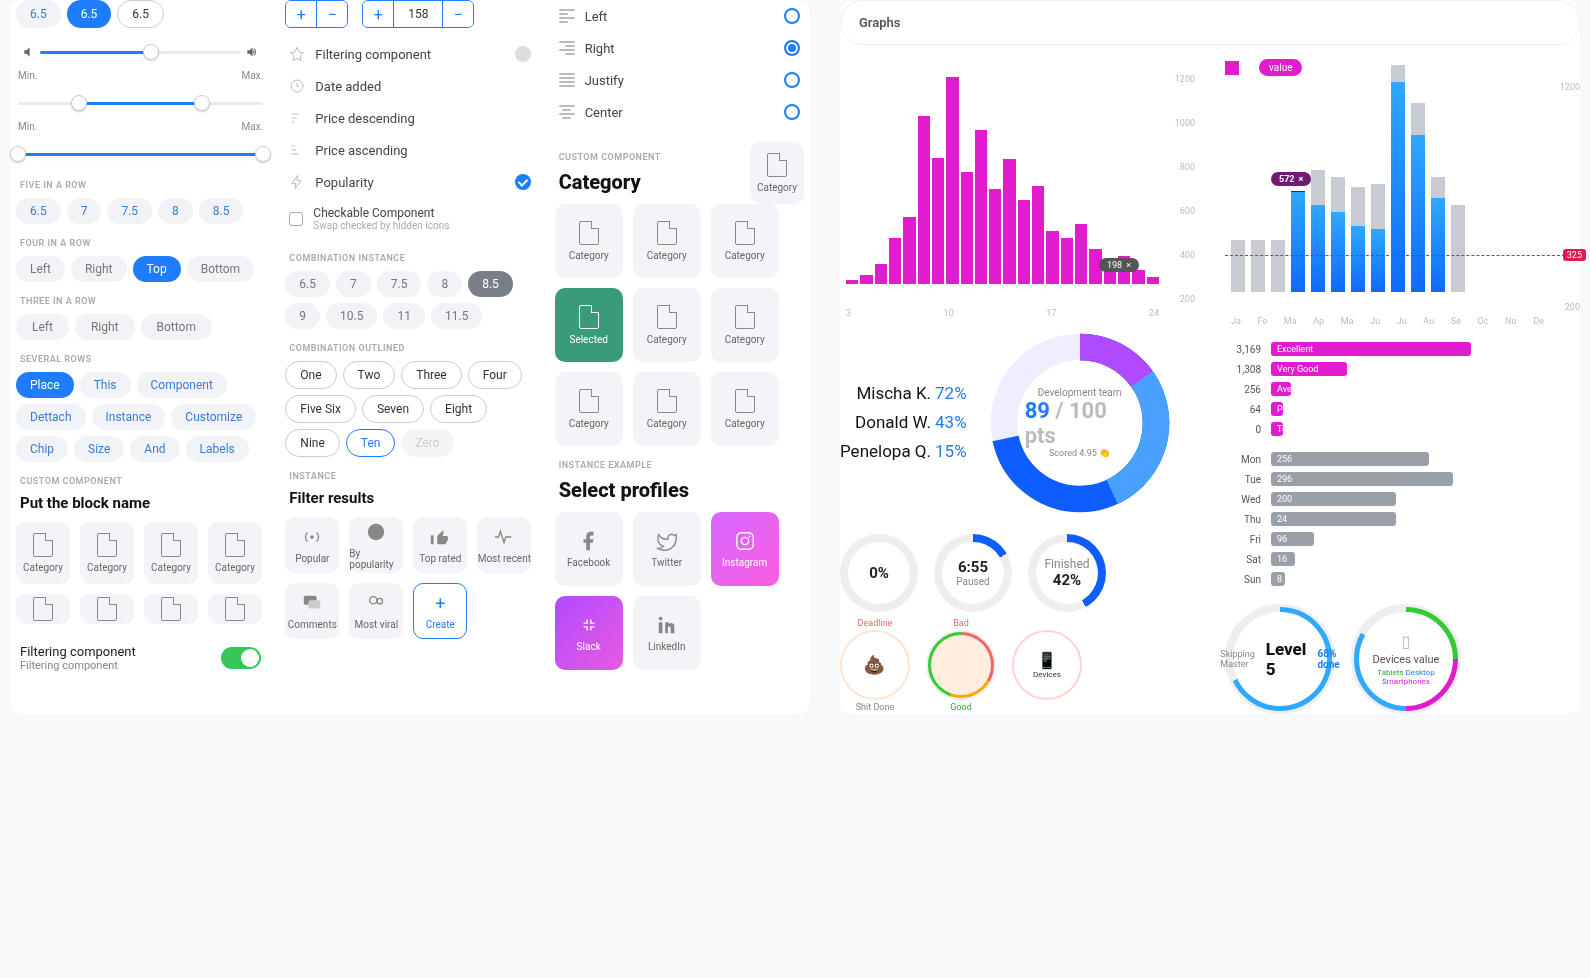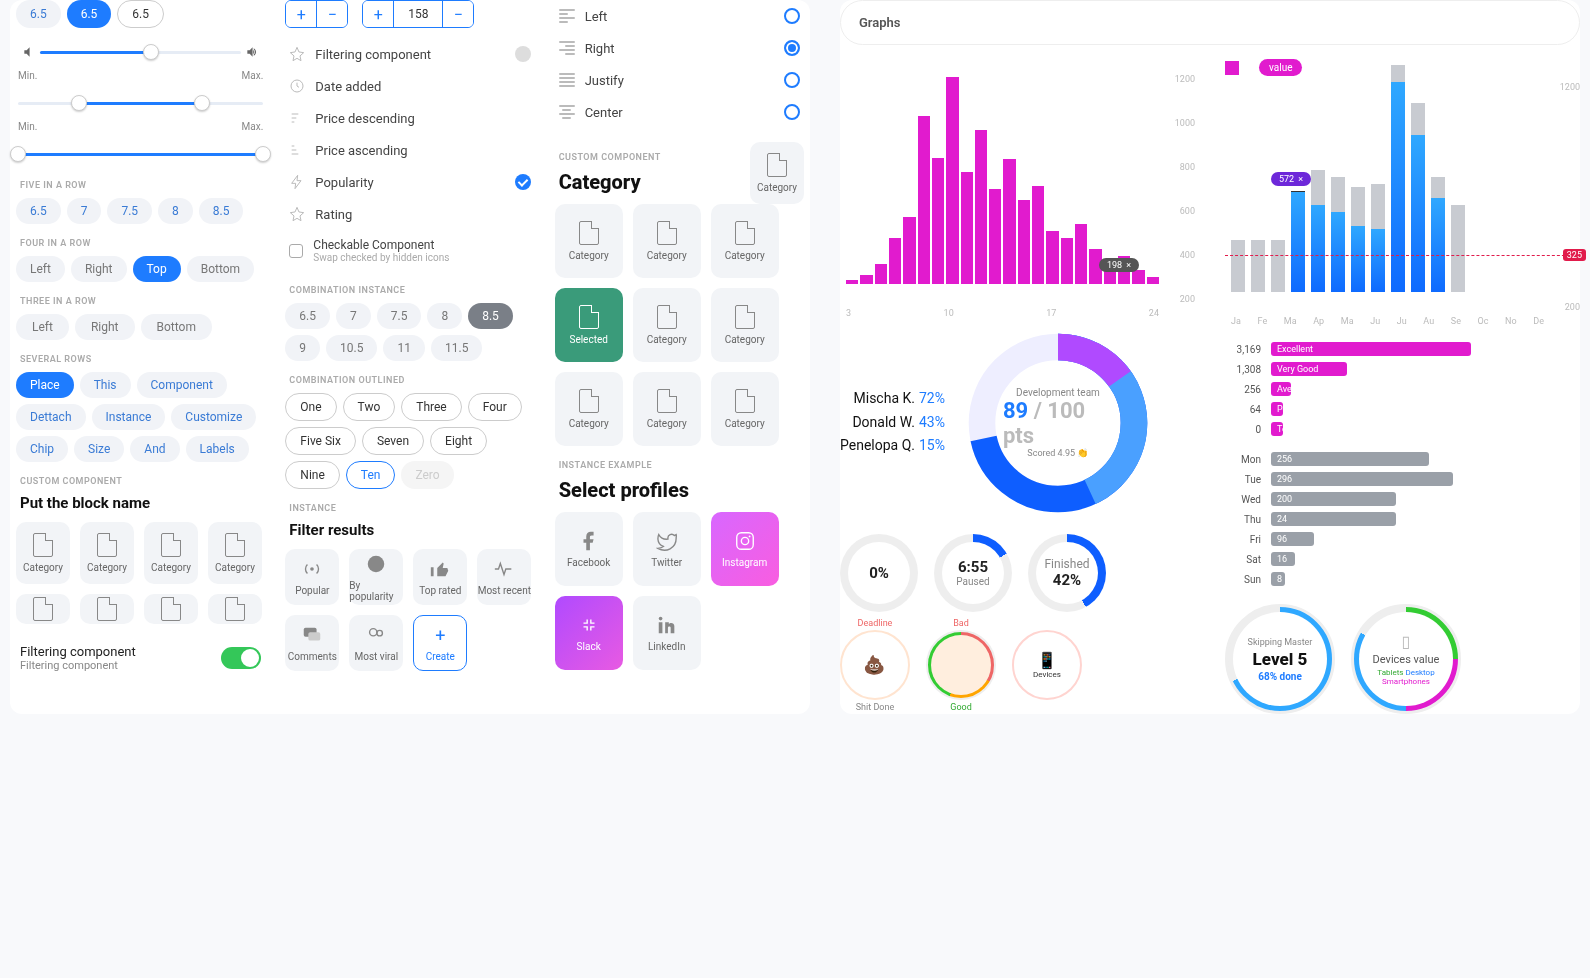--- a/index.html
+++ b/index.html
@@ -68,30 +68,30 @@
 .toggle-row{display:flex;align-items:center;padding:6px 4px;}
 .toggle-row .labels{flex:1;}
 .toggle-row .title{font-size:13px;color:#222;}
 .toggle-row .sub{font-size:11px;color:#888;}
 
 .hist{position:relative;height:210px;display:flex;align-items:flex-end;gap:2px;padding:0 6px;}
 .hist .bar{flex:1;background:#e11bce;}
 .axisY{position:absolute;right:0;top:0;height:100%;display:flex;flex-direction:column;justify-content:space-between;font-size:9px;color:#bbb;align-items:flex-end;}
 .axisX{display:flex;justify-content:space-between;font-size:9px;color:#bbb;padding:4px 6px 0;}
 .bubble{position:absolute;background:#555;color:#fff;font-size:9px;padding:2px 8px;border-radius:10px;display:flex;gap:4px;align-items:center;}
-.bubble.pink{background:#6d28d9;}
+.bubble.pink{background:#701a75;font-weight:bold;}
 
 .barchart{position:relative;height:210px;display:flex;align-items:flex-end;gap:6px;padding:0 6px;}
 .barchart .bg{width:14px;background:#c8cbd1;position:relative;}
 .barchart .fg{position:absolute;left:0;right:0;bottom:0;background:linear-gradient(#2fa8ff,#0e6aff);}
 .redline{position:absolute;right:0;height:1px;width:100%;border-top:1px dashed #e11b4b;}
 .redlabel{position:absolute;right:-6px;font-size:9px;background:#e11b4b;color:#fff;padding:1px 4px;border-radius:3px;transform:translateY(-50%);}
 
 .donut-wrap{position:relative;display:flex;align-items:center;gap:18px;margin-top:10px;}
-.donut-legend{text-align:right;font-size:14px;line-height:1.7;}
+.donut-legend{text-align:right;font-size:17px;line-height:1.7;}
 .donut-legend .pct{color:#1e7cff;}
 .donut-legend .name{color:#111;margin-right:4px;}
 .donut{width:190px;height:190px;position:relative;}
 .donut-center{position:absolute;inset:40px;border-radius:50%;display:flex;flex-direction:column;align-items:center;justify-content:center;}
 .donut-center .team{font-size:10px;color:#888;}
 .donut-center .score{font-size:22px;font-weight:700;}
 .donut-center .score .a{color:#1e7cff;}
 .donut-center .score .b{color:#bbb;}
 .donut-center .sub{font-size:9px;color:#888;}
 
@@ -290,26 +290,20 @@
               <path d="M4 6h4M4 12h7M4 18h10" stroke="#bbb" stroke-width="1.5"></path>
             </svg>
             <span>Price ascending</span>
           </div>
     <div class="listrow">
             <svg class="ico" viewBox="0 0 24 24">
               <path d="M13 2L4 14h6l-1 8 9-12h-6z" fill="none" stroke="#bbb" stroke-width="1.5"></path>
             </svg>
             <span>Popularity</span>
             <span class="trail check-circle"></span>
-          </div>
-    <div class="listrow">
-            <svg class="ico" viewBox="0 0 24 24">
-              <path d="M12 2l2.9 6.9L22 10l-5.5 4.9L18 22l-6-3.5L6 22l1.5-7.1L2 10l7.1-1.1z" fill="none" stroke="#bbb" stroke-width="1.5"></path>
-            </svg>
-            <span>Rating</span>
           </div>
 
     <div class="listrow">
      <div class="chk"></div>
      <div>
       <div style="font-size:12px">Checkable Component</div>
       <div style="font-size:10px;color:#aaa">Swap checked by hidden icons</div>
      </div>
     </div>
 
@@ -758,21 +752,21 @@
               <div class="bar" style="width:24px;background:#9aa0a8;padding:0 6px;color:#fff;font-size:9px;line-height:14px">16</div>
             </div>
             <div class="hbar-row">
               <span class="lab">Sun</span>
               <div class="bar" style="width:14.399999999999999px;background:#9aa0a8;padding:0 6px;color:#fff;font-size:9px;line-height:14px">8</div>
             </div>
           </div>
 
     <div class="badges-row">
      <div class="badge-circle" style="background:conic-gradient(#2fa8ff 0 245deg,#eee 245deg 360deg);">
-              <div style="position:absolute;inset:5px;border-radius:50%;background:#fff;display:flex;flex-direction:column;align-items:center;justify-content:center;gap:2px">
+              <div style="position:absolute;inset:5px;border-radius:50%;background:#fff;display:flex;flex-direction:row;align-items:center;justify-content:center;gap:11px">
                 <span class="title">Skipping Master</span>
                 <span class="big">Level 5</span>
                 <span style="color:#1e7cff;font-size:10px;font-weight:700">68% done</span>
               </div>
             </div>
      <div class="badge-circle" style="background:conic-gradient(#3c3 0 90deg,#e11bce 90deg 180deg,#2fa8ff 180deg 300deg,#eee 300deg 360deg);">
               <div style="position:absolute;inset:5px;border-radius:50%;background:#fff;display:flex;flex-direction:column;align-items:center;justify-content:center;gap:2px;text-align:center;padding:8px">
                 <span style="font-size:16px;color:#bbb">▯</span>
                 <span class="title" style="font-size:11px;color:#555">Devices value</span>
                 <span style="font-size:8px;"><span style="color:#3a3">Tablets</span> <span style="color:#1e7cff">Desktop</span> <span style="color:#e11bce">Smartphones</span></span>

